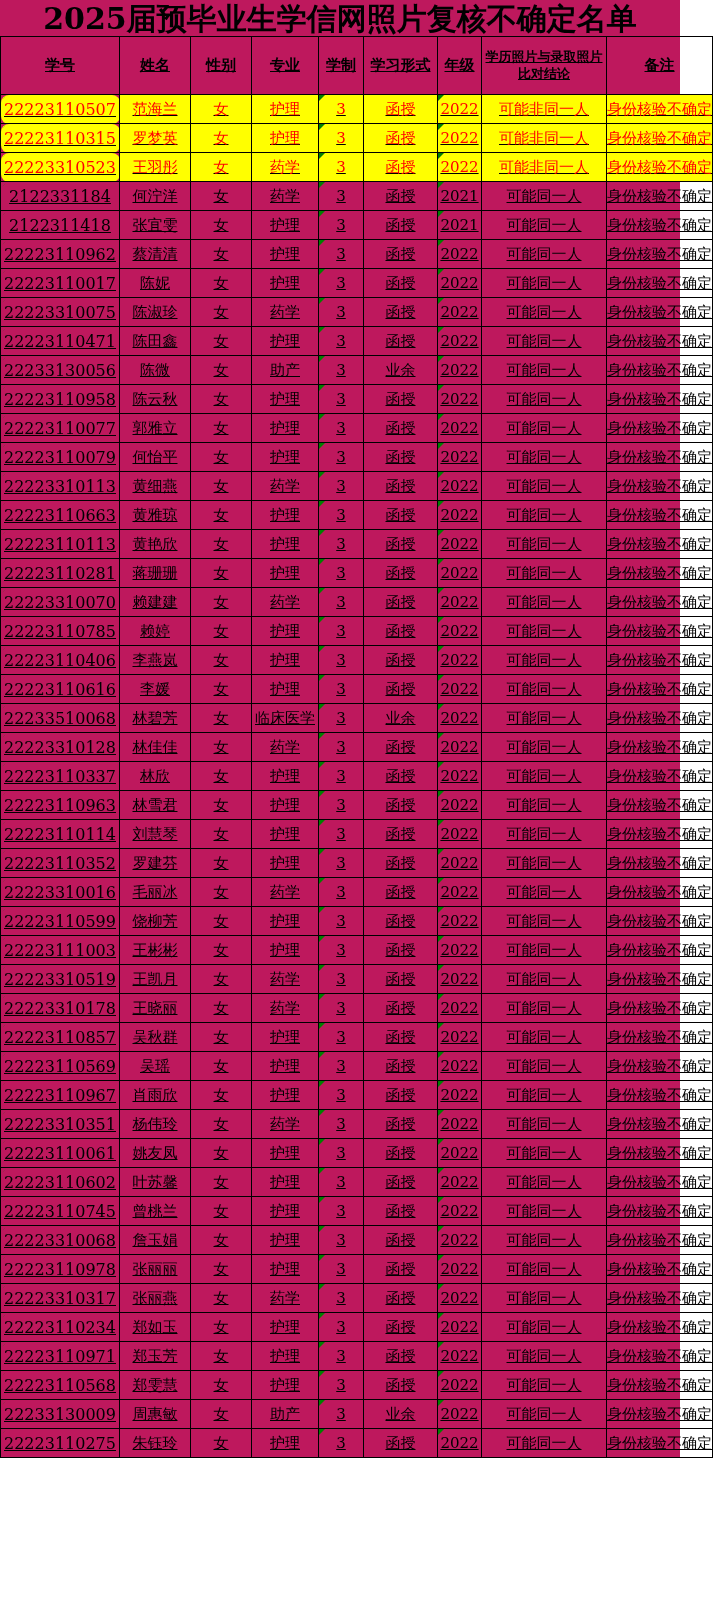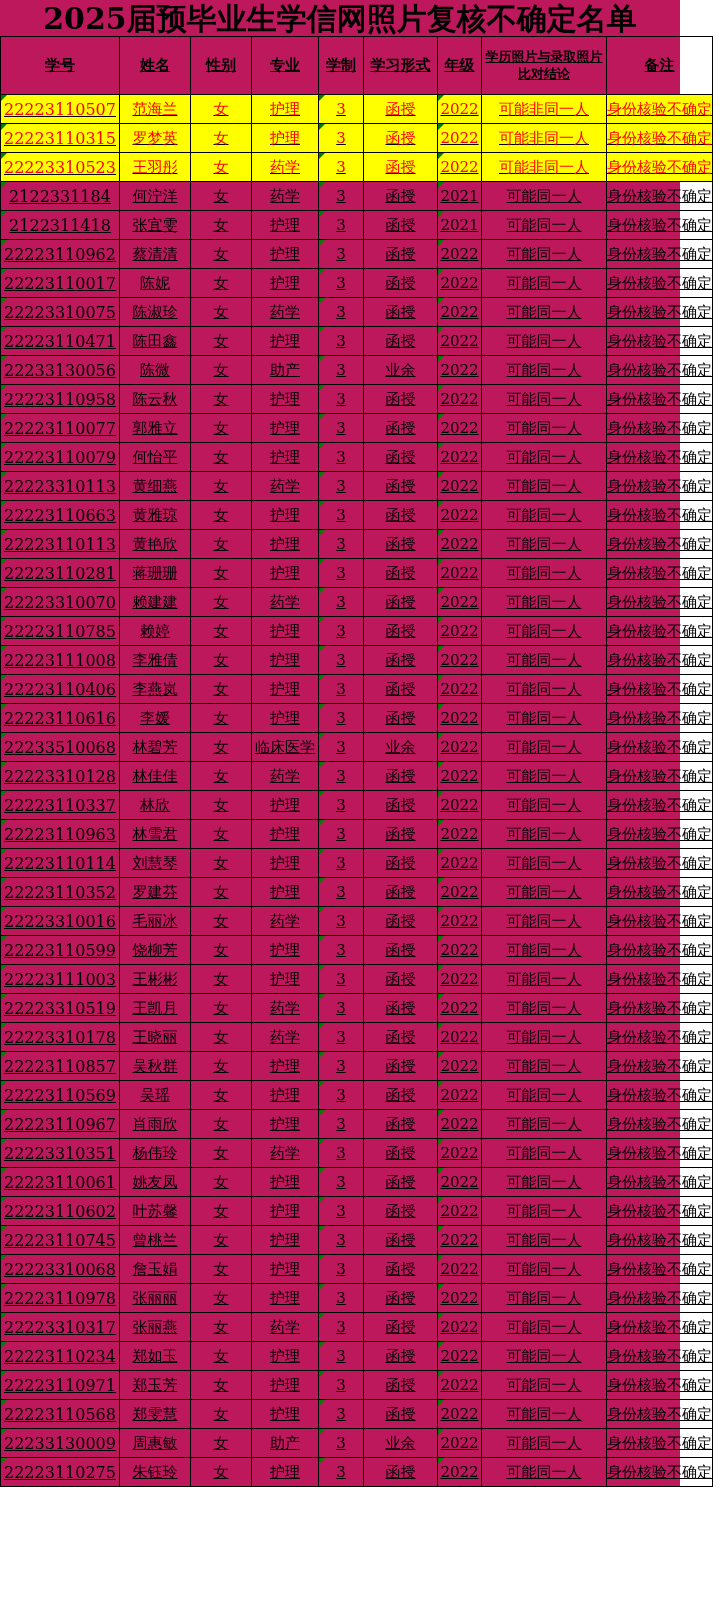--- a/index.html
+++ b/index.html
@@ -6,21 +6,21 @@
   body { width:728px; font-family:"DejaVu Serif", serif; color:#000; }
   .page { width:680px; background:#be185d; }
   .title { height:36px; line-height:37px; text-align:center; font-weight:bold;
            font-size:30px; white-space:nowrap; overflow:hidden; }
   table { border-collapse:collapse; table-layout:fixed; width:712px;text-decoration:underline; }
   th, td { border:1px solid #000; text-align:center; vertical-align:middle;
            padding:0; overflow:hidden; position:relative; }
   thead th { height:57px; font-size:15px; font-weight:bold; line-height:1.3; }
   thead th.c7 { font-size:13px; padding:0 3px; }
   tbody td { height:28px; font-size:15px; white-space:nowrap; }
-  tbody td.c0 { font-size:16px; }
+  tbody td.c0 { font-size:16px;border-radius:8px; }
   tr.hl td { background:var(--hl-bg,#FFFF00); color:var(--hl-tx,#FF0000); }
   .tri::before { content:""; position:absolute; top:0; left:0; width:0; height:0;
                  border-top:6px solid var(--tri,#008000);
                  border-right:6px solid transparent; }
 </style>
 </head>
 <body>
 
 <div class="page">
   <div class="title">2025届预毕业生学信网照片复核不确定名单</div>
@@ -253,31 +253,20 @@
           <td class="c1">赖婷</td>
           <td class="c2">女</td>
           <td class="c3">护理</td>
           <td class="c4 tri"><span></span>3</td>
           <td class="c5">函授</td>
           <td class="c6 tri"><span></span>2022</td>
           <td class="c7">可能同一人</td>
           <td class="c8">身份核验不确定</td>
         </tr>
         <tr>
-          <td class="c0 tri"><span></span>22223111008</td>
-          <td class="c1">李雅倩</td>
-          <td class="c2">女</td>
-          <td class="c3">护理</td>
-          <td class="c4 tri"><span></span>3</td>
-          <td class="c5">函授</td>
-          <td class="c6 tri"><span></span>2022</td>
-          <td class="c7">可能同一人</td>
-          <td class="c8">身份核验不确定</td>
-        </tr>
-        <tr>
           <td class="c0 tri"><span></span>22223110406</td>
           <td class="c1">李燕岚</td>
           <td class="c2">女</td>
           <td class="c3">护理</td>
           <td class="c4 tri"><span></span>3</td>
           <td class="c5">函授</td>
           <td class="c6 tri"><span></span>2022</td>
           <td class="c7">可能同一人</td>
           <td class="c8">身份核验不确定</td>
         </tr>

